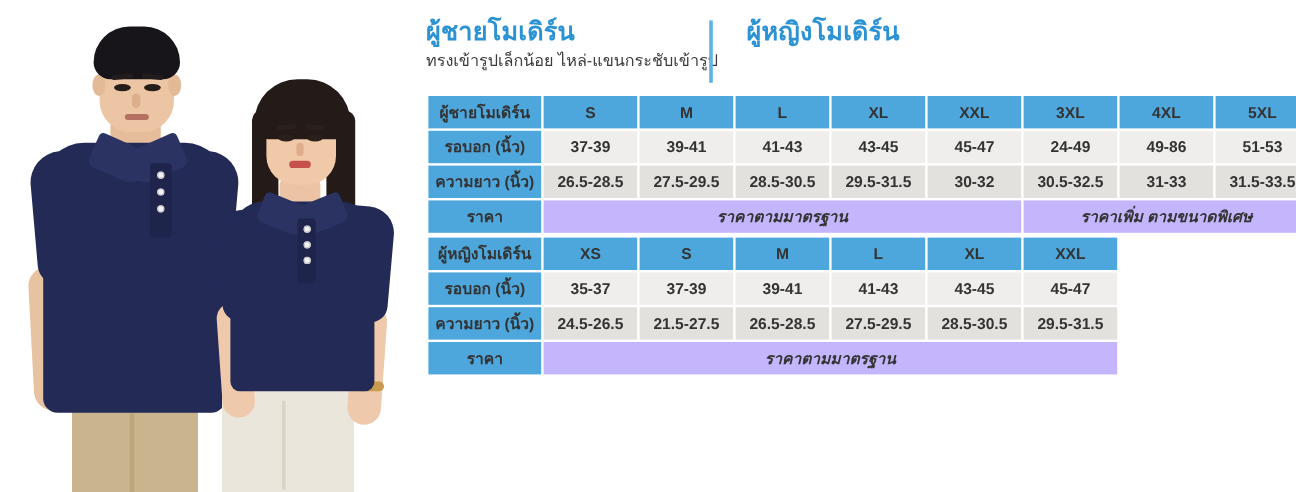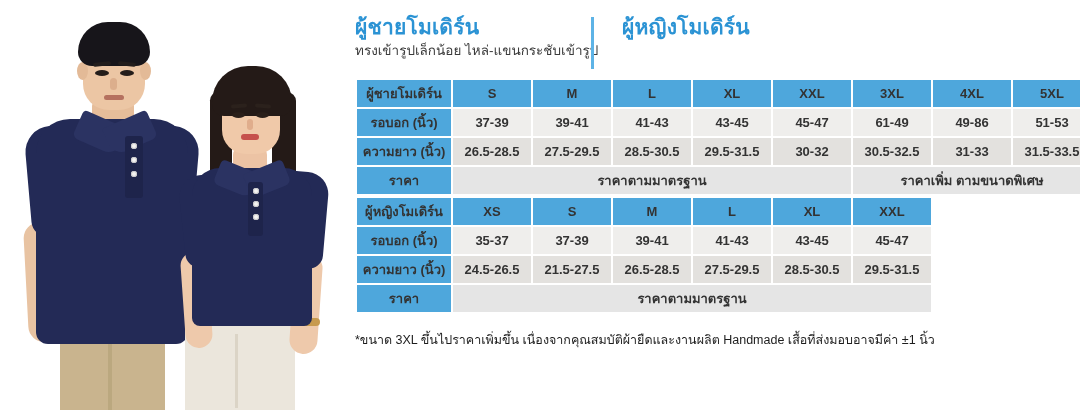--- a/index.html
+++ b/index.html
@@ -242,21 +242,21 @@
     background: #4ea7dc;
     color: #ffffff;
   }
   td.rowlabel {
     background: #4ea7dc;
     color: #ffffff;
     font-size: 13.5px;
   }
   td.val-a { background: #efeeec; }
   td.val-b { background: #e3e1de; }
-  td.price { background: #e5e5e5; font-weight: normal; font-size: 13.5px; color:#333; }
+  td.price { background: #c4b5fd; font-weight: normal; font-size: 13.5px; color:#333;font-style:italic; }
 
   .tbl1 { width: 718px; margin-top: 2px; }
   .tbl2 { width: 560px; margin-top: 16px; }
 
   .footnote {
     margin-top: 17px;
     font-size: 12.5px;
     color: #1d1d1d;
     line-height: 1.55;
     white-space: nowrap;
@@ -358,21 +358,21 @@
           <td class="hdr">4XL</td>
           <td class="hdr">5XL</td>
         </tr>
         <tr>
           <td class="rowlabel">รอบอก (นิ้ว)</td>
           <td class="val-a">37-39</td>
           <td class="val-a">39-41</td>
           <td class="val-a">41-43</td>
           <td class="val-a">43-45</td>
           <td class="val-a">45-47</td>
-          <td class="val-a">61-49</td>
+          <td class="val-a">24-49</td>
           <td class="val-a">49-86</td>
           <td class="val-a">51-53</td>
         </tr>
         <tr>
           <td class="rowlabel">ความยาว (นิ้ว)</td>
           <td class="val-b">26.5-28.5</td>
           <td class="val-b">27.5-29.5</td>
           <td class="val-b">28.5-30.5</td>
           <td class="val-b">29.5-31.5</td>
           <td class="val-b">30-32</td>
@@ -427,17 +427,16 @@
           <td class="val-b">29.5-31.5</td>
         </tr>
         <tr>
           <td class="rowlabel">ราคา</td>
           <td class="price" colspan="6">ราคาตามมาตรฐาน</td>
         </tr>
       </tbody>
     </table>
 
     <div class="footnote">
-      <div>*ขนาด 3XL ขึ้นไปราคาเพิ่มขึ้น เนื่องจากคุณสมบัติผ้ายืดและงานผลิต Handmade เสื้อที่ส่งมอบอาจมีค่า ±1 นิ้ว</div>
     </div>
 
   </div>
 </div>
 
 </body></html>

